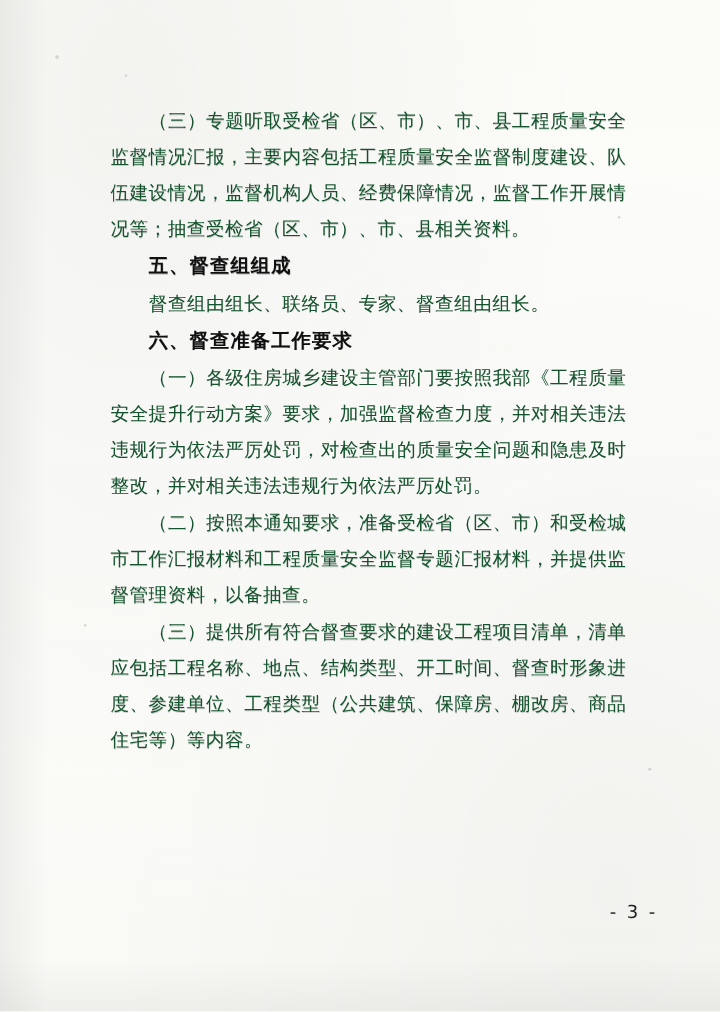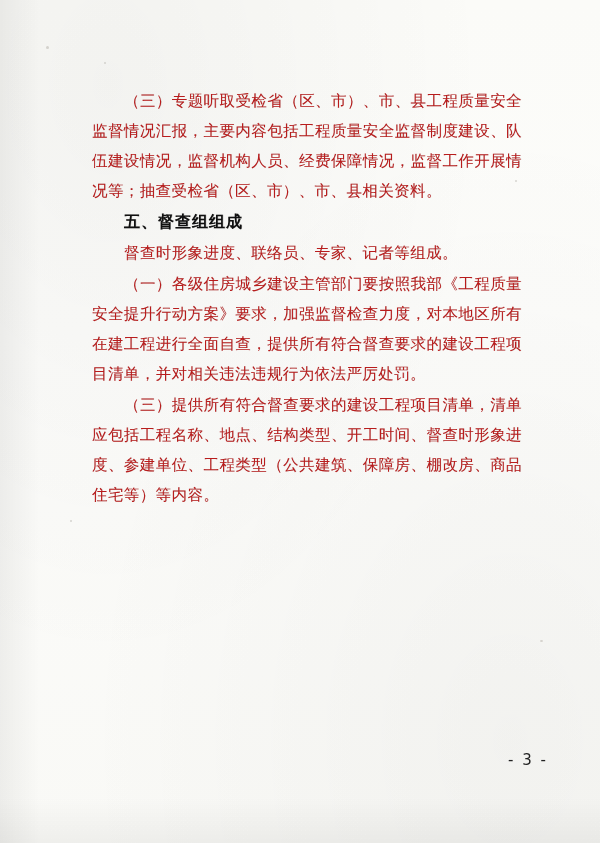--- a/index.html
+++ b/index.html
@@ -45,21 +45,21 @@
     font-size: 15.5px;
     line-height: 30px;
     letter-spacing: 0.4px;
     text-align: justify;
   }
   .para {
     margin: 0 0 1px 0;
     text-indent: 32px;
     font-family: "DejaVu Sans", sans-serif;
     font-weight: 500;
-    color: #b91c1c;
+    color: #14532d;
     
     text-shadow: 0.3px 0.3px 0 rgba(80,80,80,0.25);
   }
   .heading {
     margin: 0 0 1px 0;
     text-indent: 32px;
     font-weight: 700;
     font-size: 16px;
     color: #101010;
     letter-spacing: 1px;
@@ -99,22 +99,24 @@
 
   <div class="speck" style="left:46px; top:46px; width:3px; height:3px;"></div>
   <div class="speck" style="left:104px; top:62px; width:2px; height:2px;"></div>
   <div class="speck" style="left:515px; top:180px; width:2px; height:2px;"></div>
   <div class="speck" style="left:70px; top:520px; width:2px; height:2px;"></div>
   <div class="speck" style="left:540px; top:640px; width:3px; height:2px;"></div>
 
   <div class="content">
     <p class="para">（三）专题听取受检省（区、市）、市、县工程质量安全监督情况汇报，主要内容包括工程质量安全监督制度建设、队伍建设情况，监督机构人员、经费保障情况，监督工作开展情况等；抽查受检省（区、市）、市、县相关资料。</p>
     <p class="heading">五、督查组组成</p>
-    <p class="para">督查时形象进度、联络员、专家、记者等组成。</p>
-    <p class="para">（一）各级住房城乡建设主管部门要按照我部《工程质量安全提升行动方案》要求，加强监督检查力度，对本地区所有在建工程进行全面自查，提供所有符合督查要求的建设工程项目清单，并对相关违法违规行为依法严厉处罚。</p>
+    <p class="para">督查组由组长、联络员、专家、督查组由组长。</p>
+    <p class="heading">六、督查准备工作要求</p>
+    <p class="para">（一）各级住房城乡建设主管部门要按照我部《工程质量安全提升行动方案》要求，加强监督检查力度，并对相关违法违规行为依法严厉处罚，对检查出的质量安全问题和隐患及时整改，并对相关违法违规行为依法严厉处罚。</p>
+    <p class="para">（二）按照本通知要求，准备受检省（区、市）和受检城市工作汇报材料和工程质量安全监督专题汇报材料，并提供监督管理资料，以备抽查。</p>
     <p class="para">（三）提供所有符合督查要求的建设工程项目清单，清单应包括工程名称、地点、结构类型、开工时间、督查时形象进度、参建单位、工程类型（公共建筑、保障房、棚改房、商品住宅等）等内容。</p>
   </div>
 
   <div class="page-number">- 3 -</div>
 
   <div class="edge-shadow-left"></div>
   <div class="edge-shadow-bottom"></div>
 </div>
 
 </body></html>

